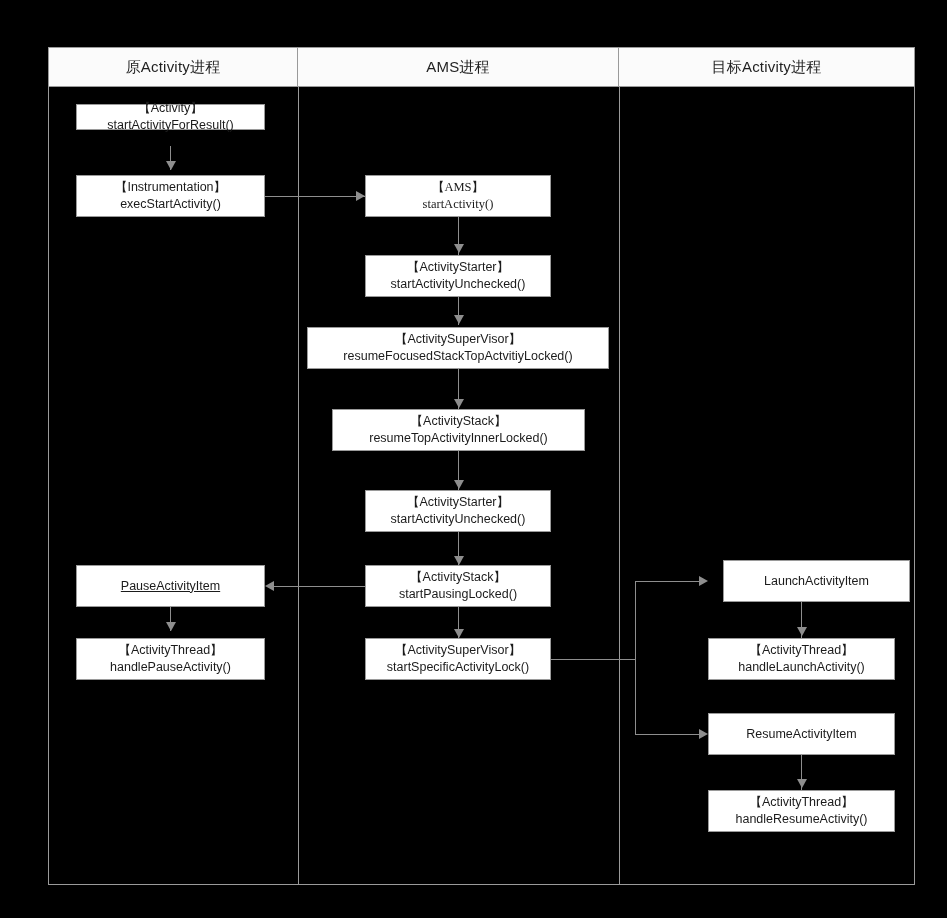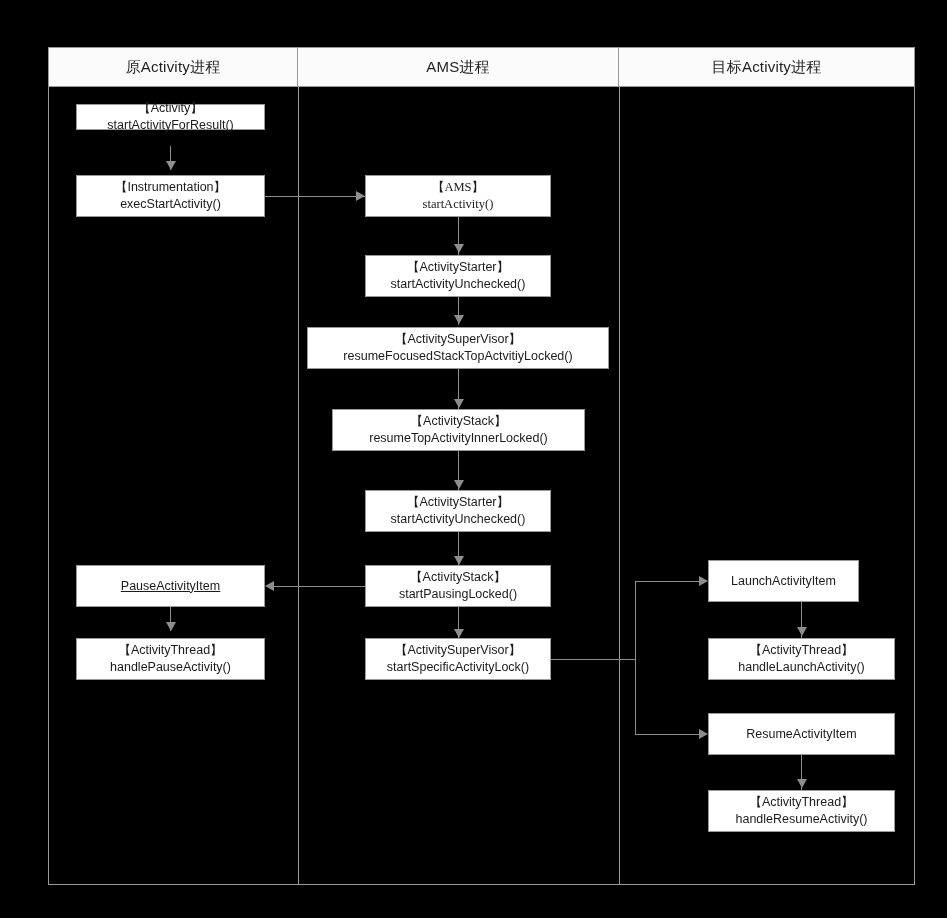--- a/index.html
+++ b/index.html
@@ -198,21 +198,21 @@
   <div class="edge h" style="left:551px; top:659px; width:84px;"></div>
 
   <div class="edge v" style="left:635px; top:581px; height:153px;"></div>
 
   <div class="edge h" style="left:635px; top:581px; width:64px;"></div>
   <div class="arrow right" style="left:699px; top:576px;"></div>
 
   <div class="edge h" style="left:635px; top:734px; width:64px;"></div>
   <div class="arrow right" style="left:699px; top:729px;"></div>
 
-  <div class="node" style="left:708px; top:560px; width:151px; height:42px;">
+  <div class="node" style="left:723px; top:560px; width:187px; height:42px;">
     <span class="cls">LaunchActivityItem</span>
   </div>
   <div class="edge v" style="left:801px; top:602px; height:36px;"></div>
   <div class="arrow down" style="left:797px; top:627px;"></div>
 
   <div class="node" style="left:708px; top:638px; width:187px; height:42px;">
     <span class="cls">【ActivityThread】</span>
     <span class="mth">handleLaunchActivity()</span>
   </div>
 

